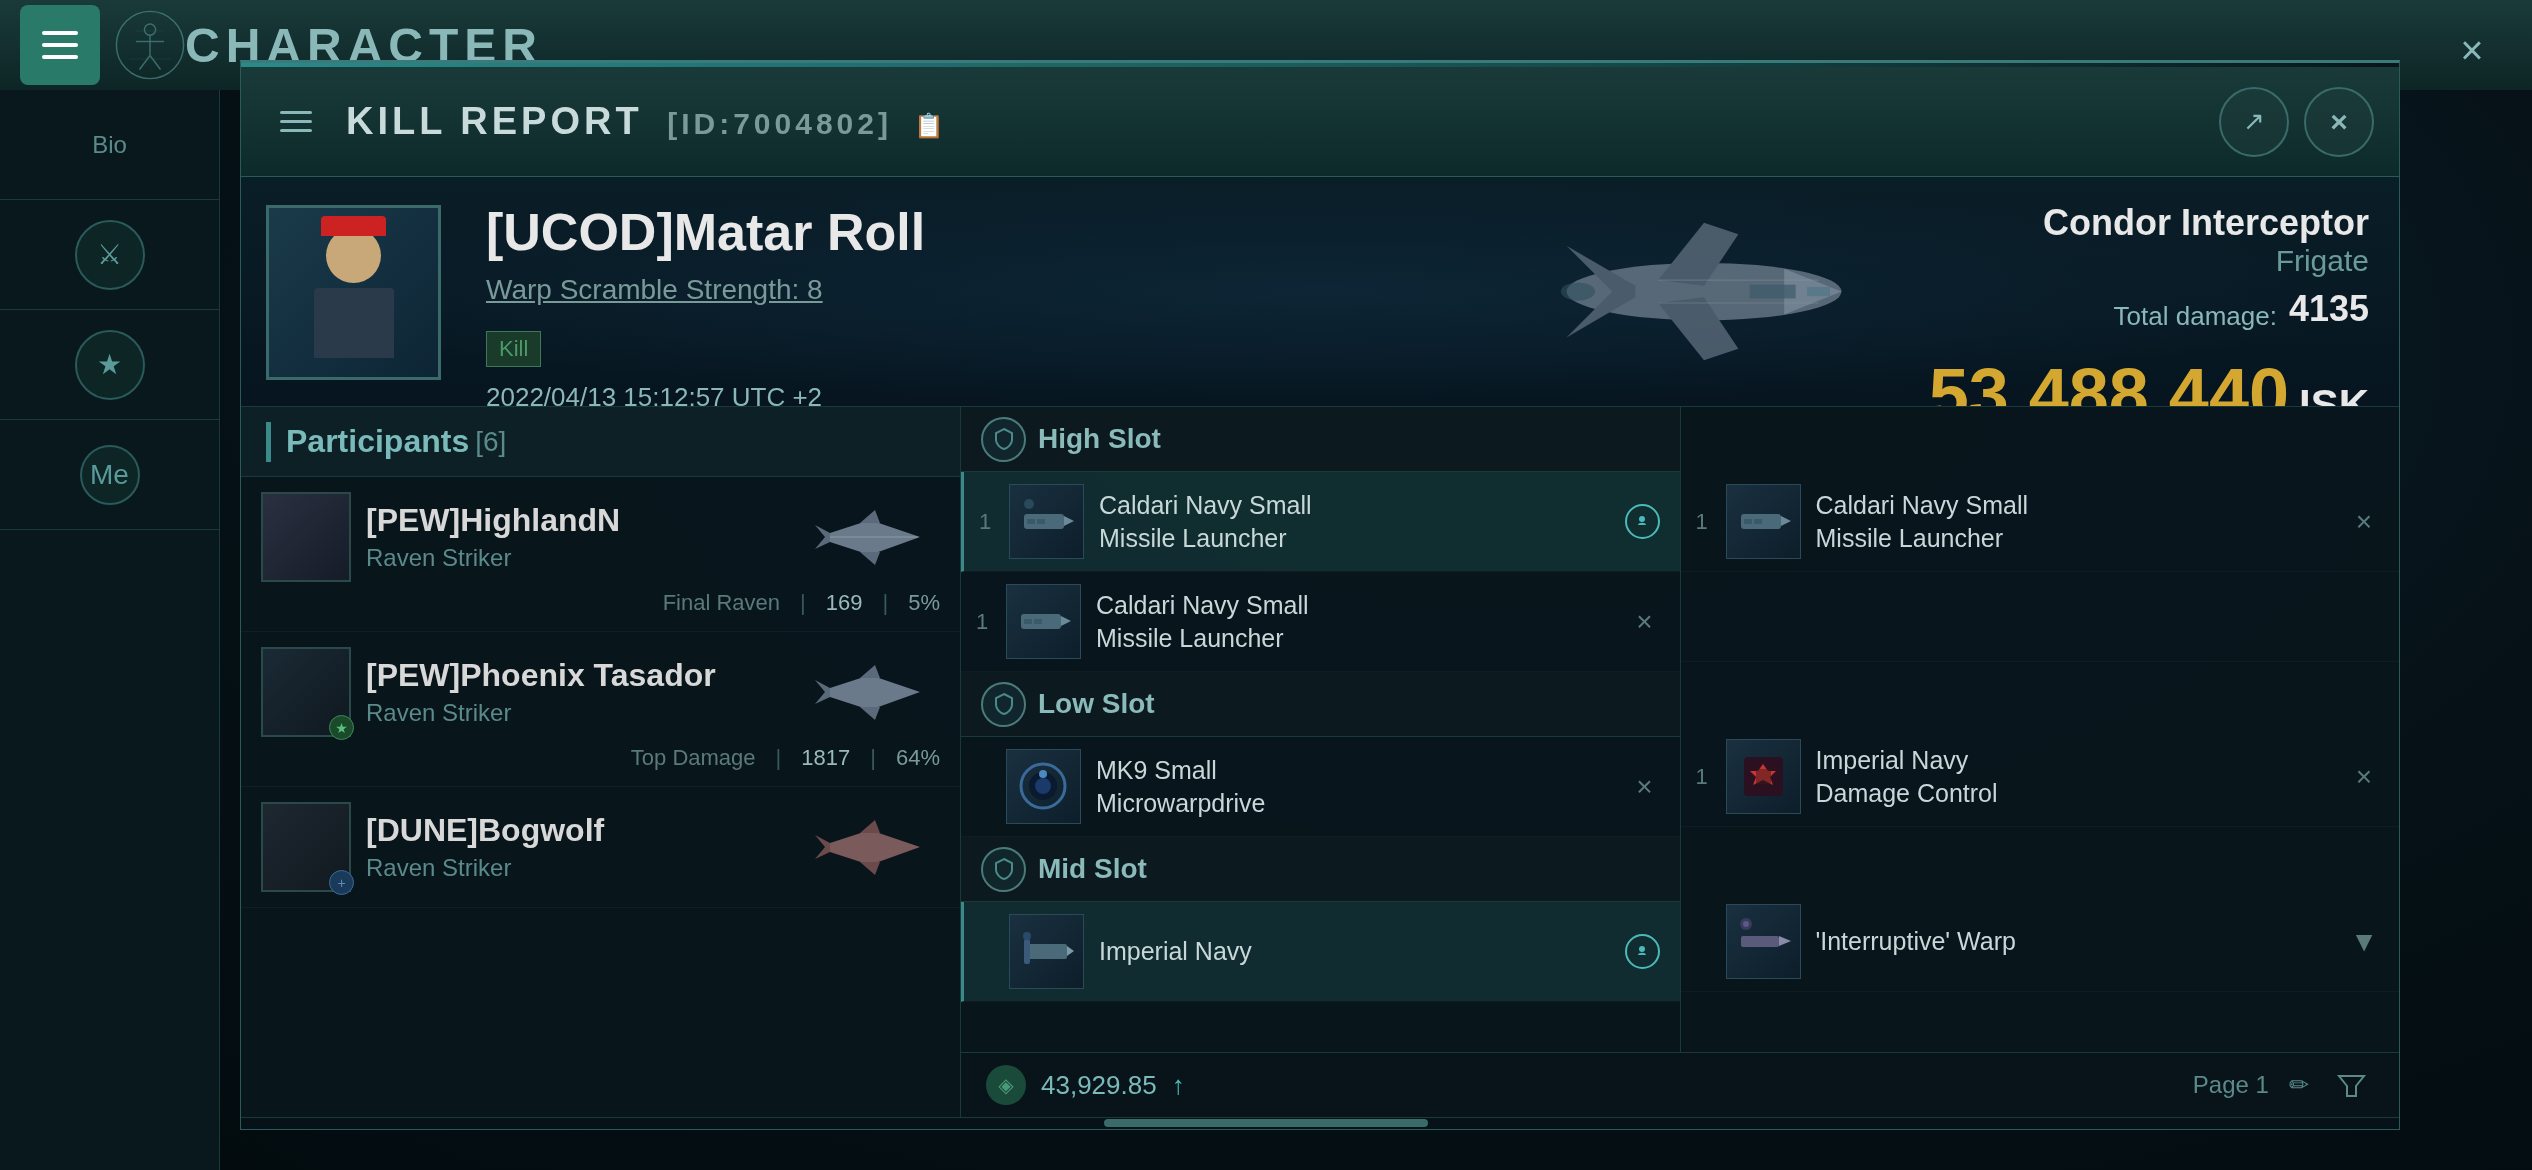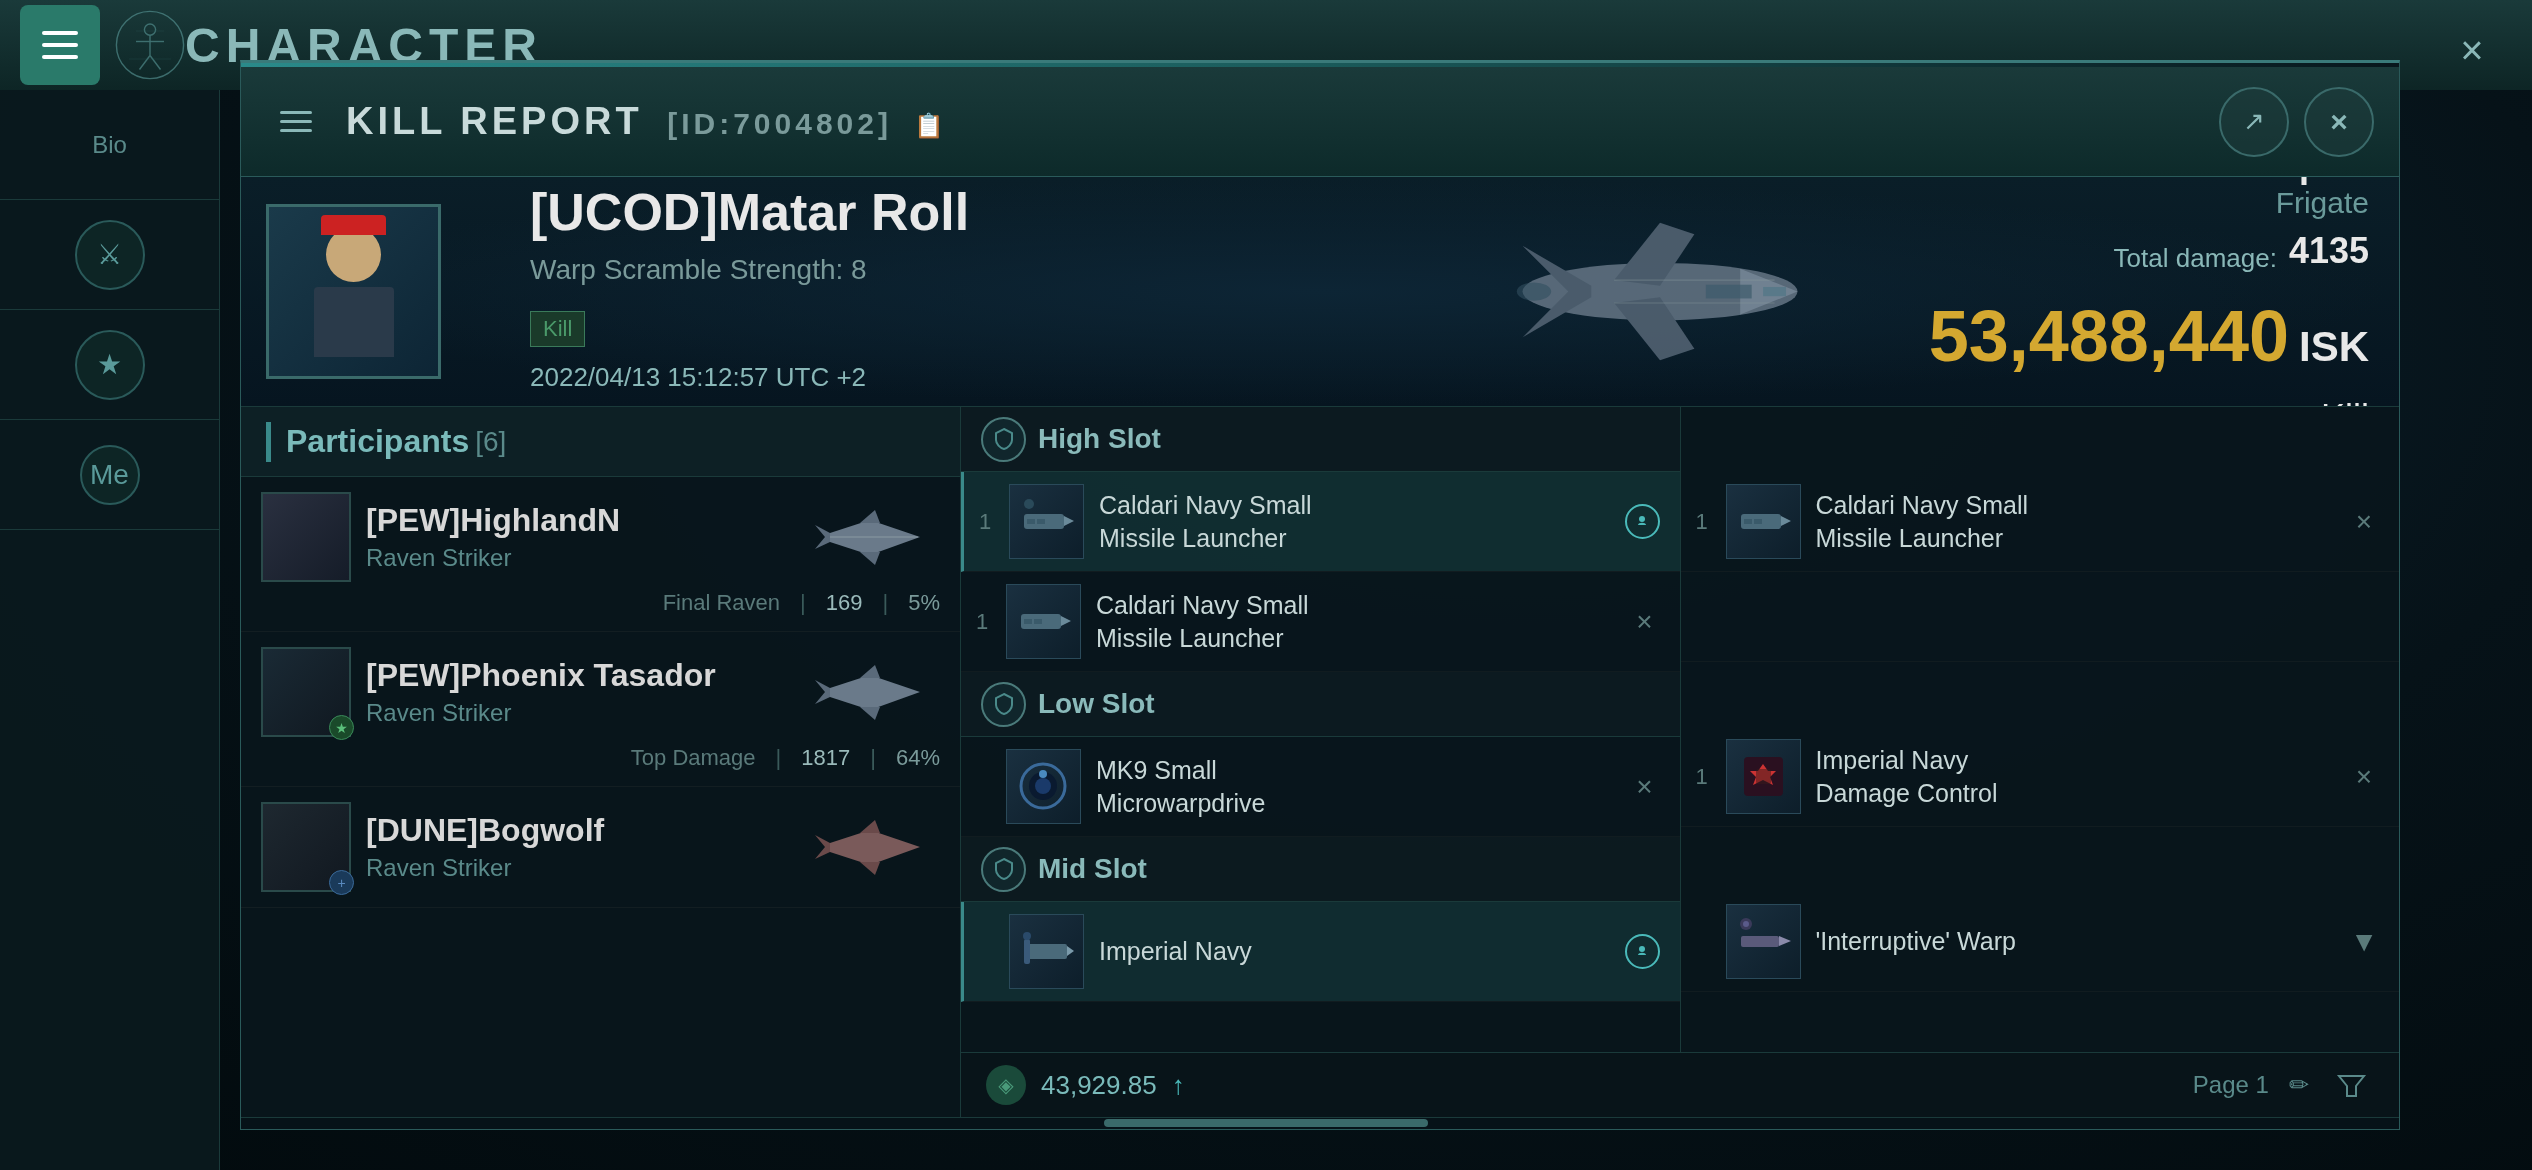--- a/index.html
+++ b/index.html
@@ -217,26 +217,25 @@
       cursor: pointer;
       color: #8ab8b8;
       font-size: 28px;
     }
 
     
     .kill-info-section {
       height: 230px;
       background: linear-gradient(180deg, #0a1e28 0%, #061520 100%);
       display: flex;
-      align-items: center;
+      align-items: flex-start;
       border-bottom: 1px solid #1a3a3a;
       flex-shrink: 0;
       position: relative;
       overflow: hidden;
-      gap: 44px;
     }
 
     .kill-info-section::before {
       content: '';
       position: absolute;
       top: 0; left: 0; right: 0; bottom: 0;
       background: radial-gradient(ellipse at 50% 50%, #0d2535 0%, transparent 70%);
     }
 
     .victim-portrait {
@@ -298,20 +297,21 @@
       color: #e8e8e8;
       font-size: 52px;
       font-weight: bold;
       margin-bottom: 12px;
     }
 
     .victim-warp {
       color: #7a9a9a;
       font-size: 28px;
       margin-bottom: 25px;
+      text-decoration: underline;
     }
 
     .kill-badge {
       display: inline-block;
       background: #1a3a2a;
       border: 1px solid #3a7a5a;
       color: #4a9a6a;
       padding: 4px 12px;
       font-size: 22px;
       margin-bottom: 15px;

